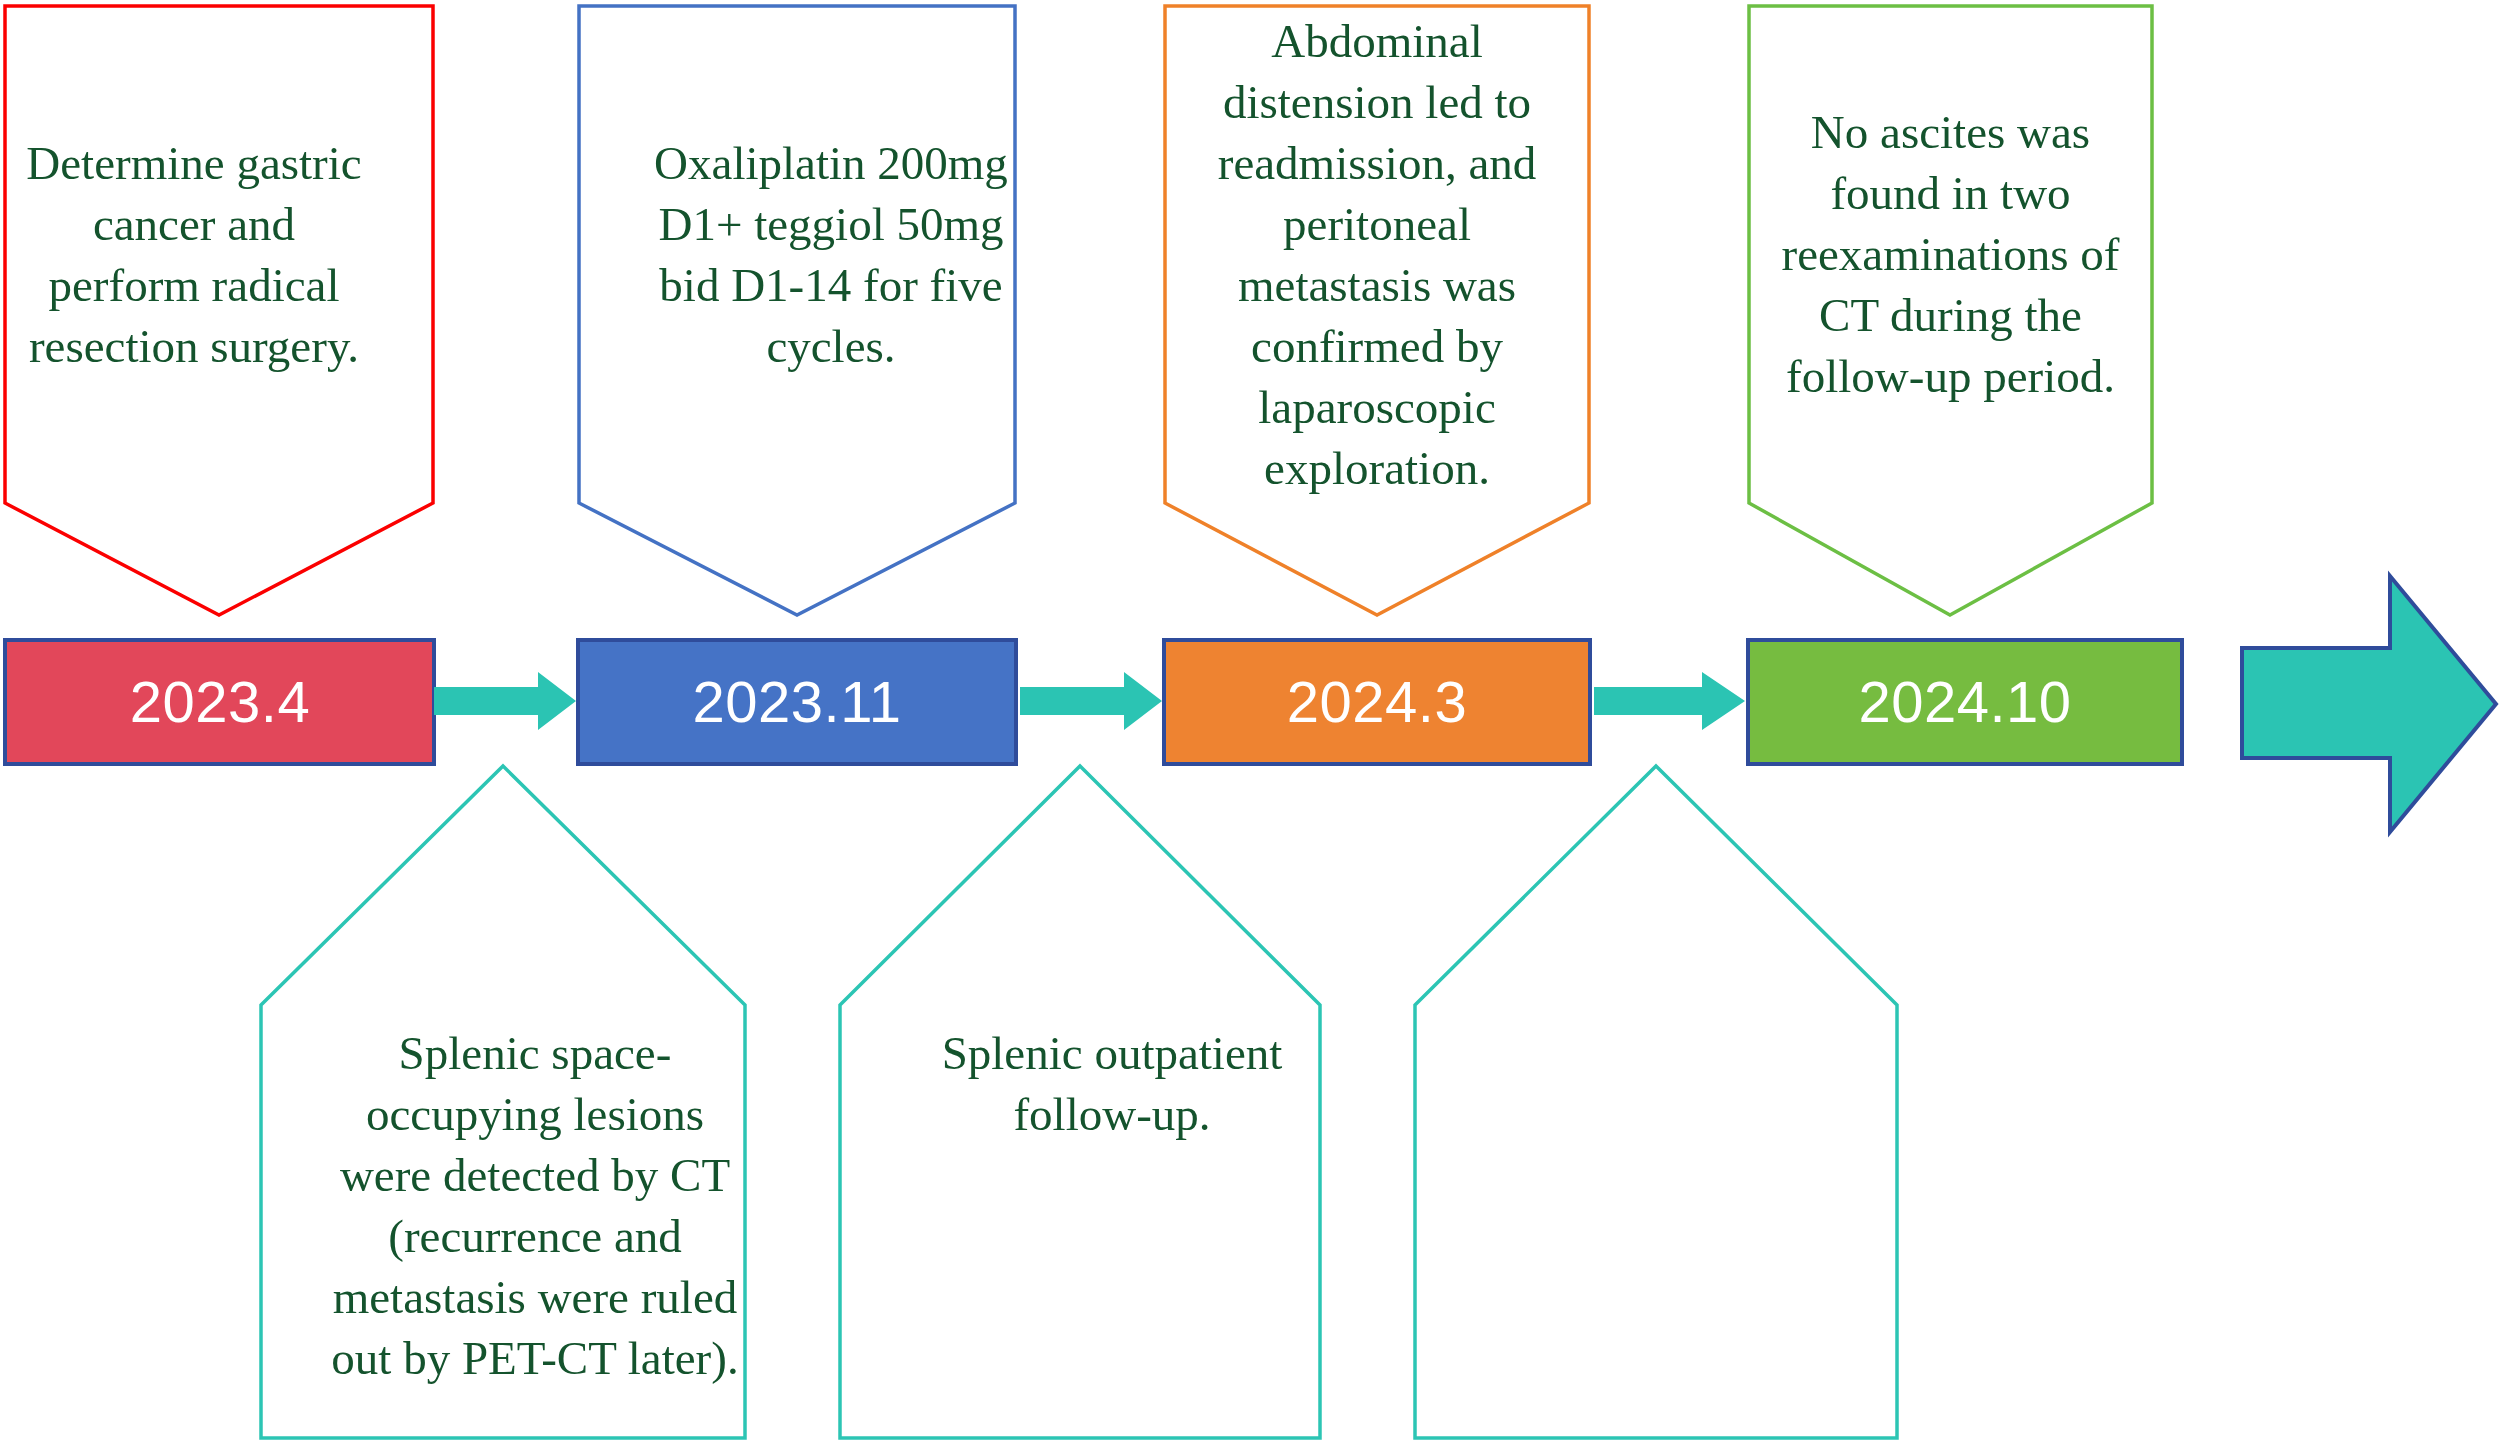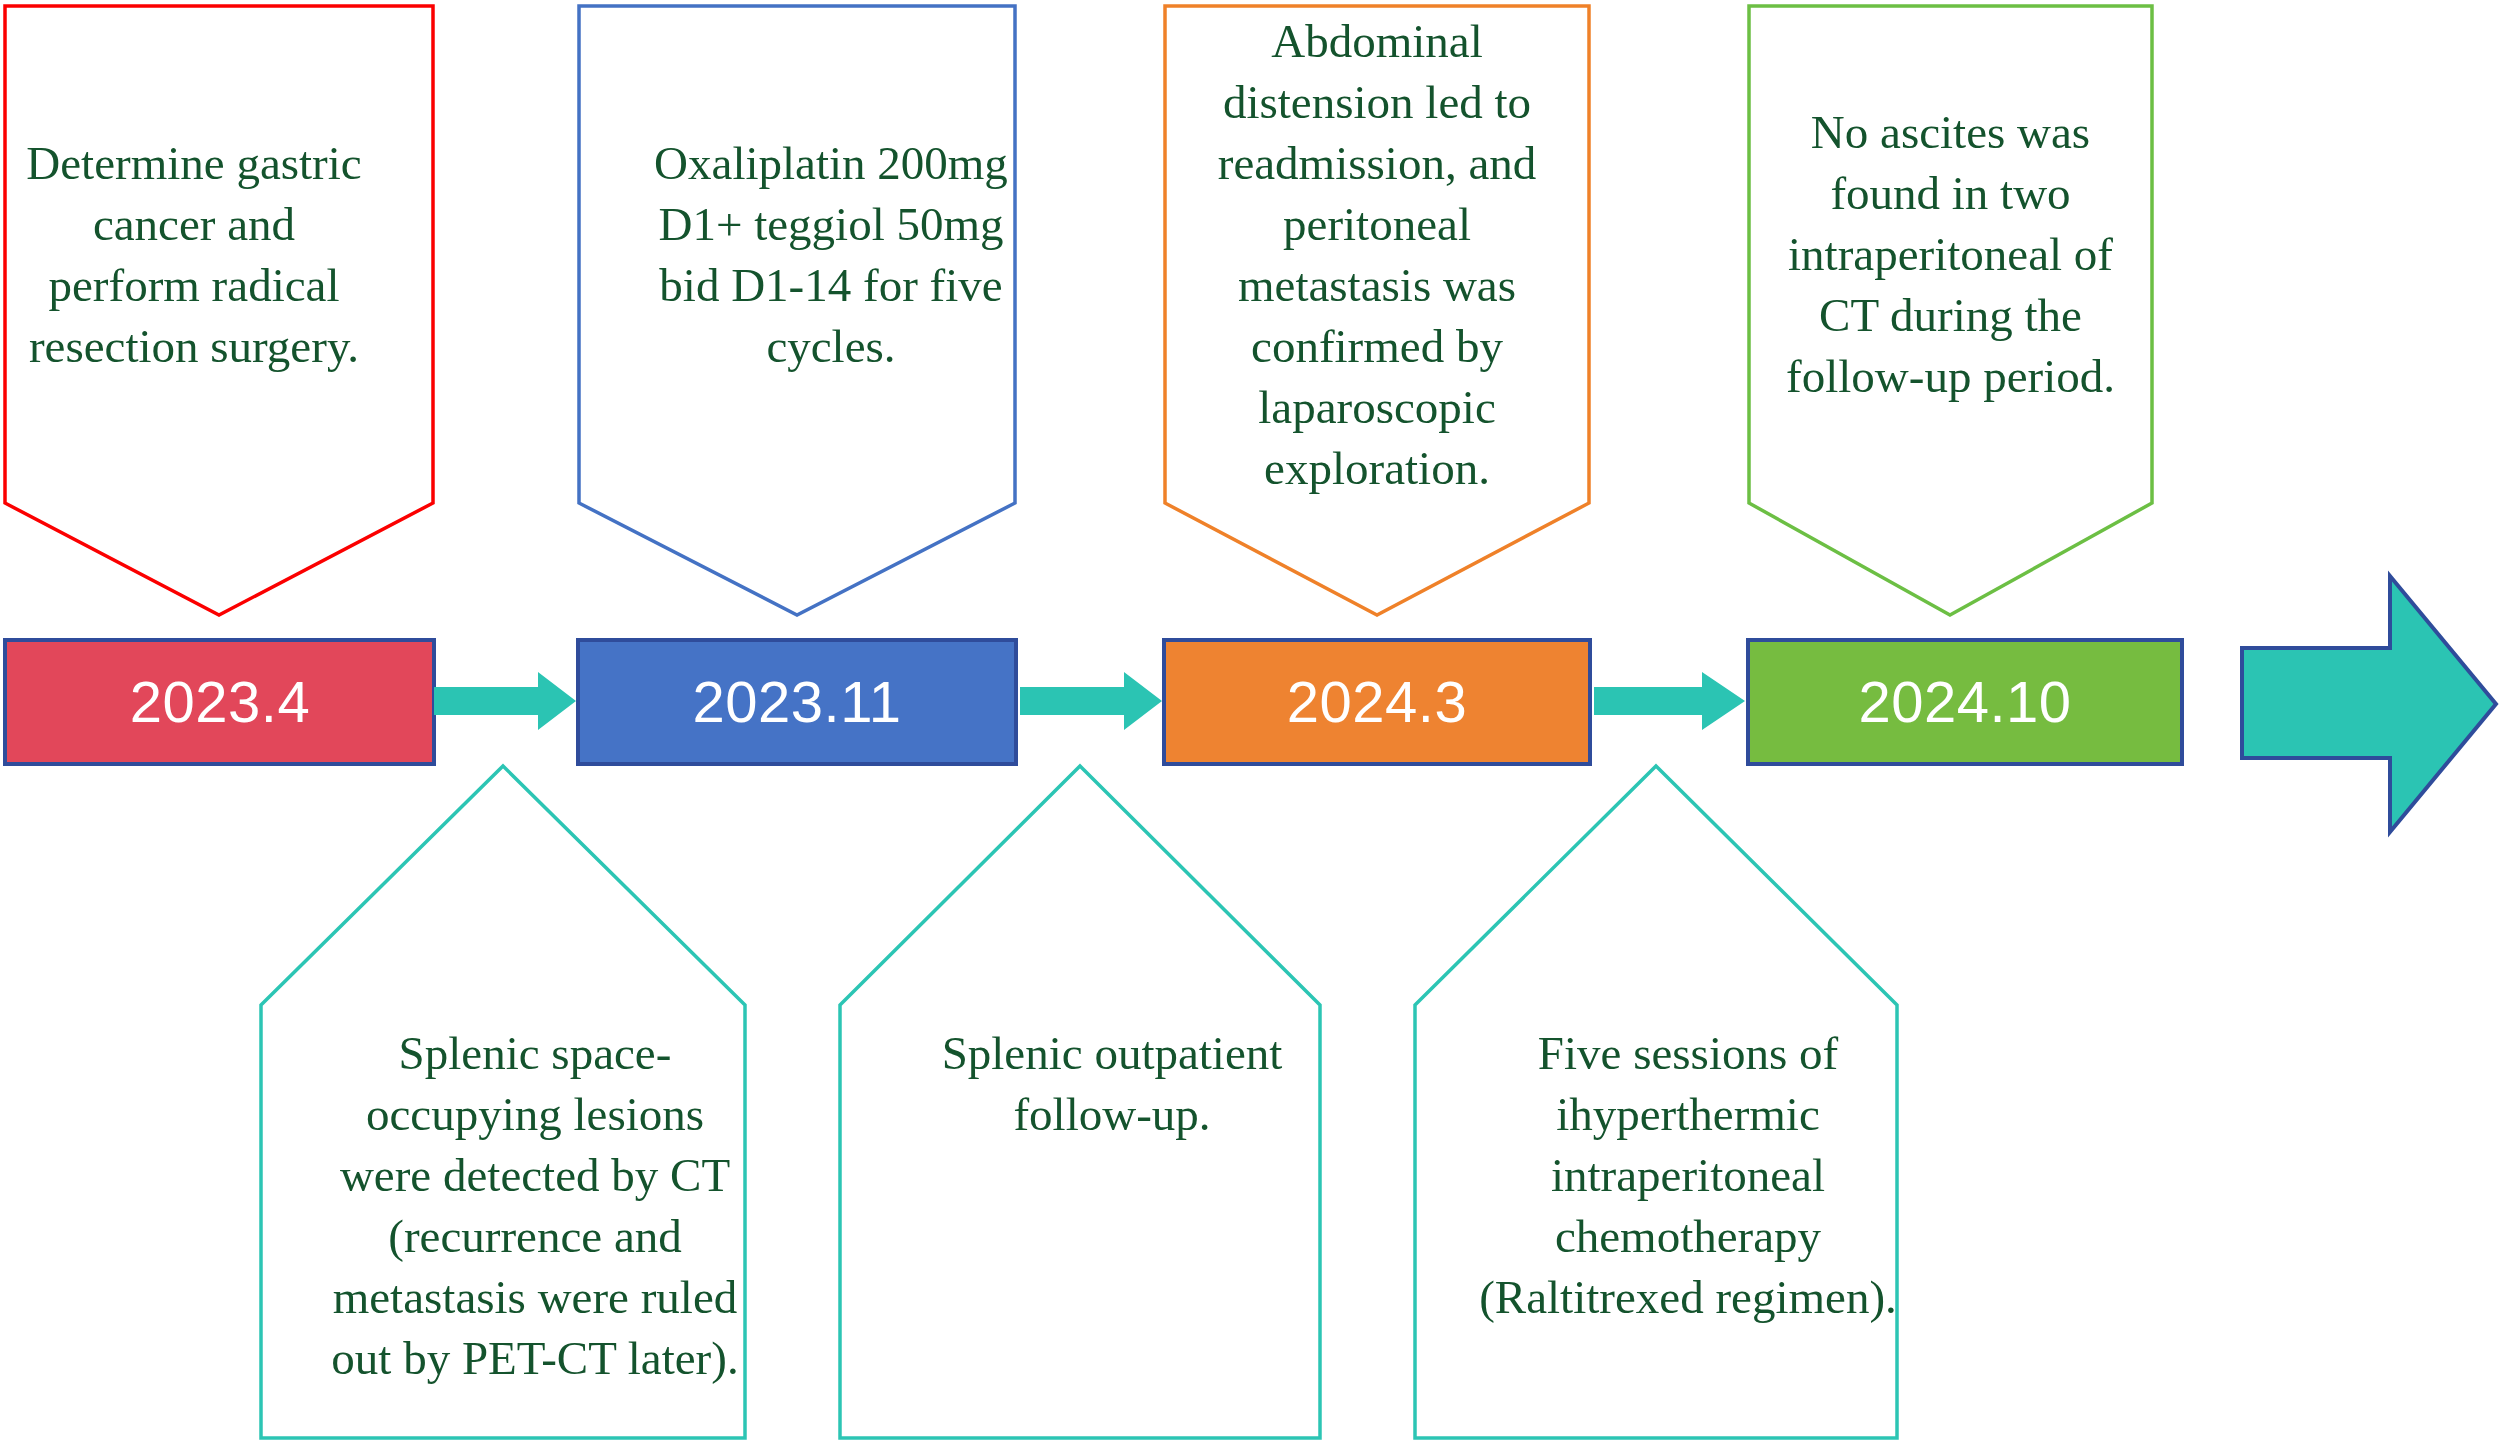--- a/index.html
+++ b/index.html
@@ -82,31 +82,26 @@
   <div class="note" style="left:1167px; top:8px; width:420px; height:493px;">Abdominal
 distension led to
 readmission, and
 peritoneal
 metastasis was
 confirmed by
 laparoscopic
 exploration.</div>
   <div class="note" style="left:1751px; top:8px; width:399px; height:493px;">No ascites was
 found in two
-intraperitoneal of
+reexaminations of
 CT during the
 follow-up period.</div>
 
   <div class="note bottom" style="left:263px; top:1005px; width:480px; height:430px;">Splenic space-
 occupying lesions
 were detected by CT
 (recurrence and
 metastasis were ruled
 out by PET-CT later).</div>
   <div class="note bottom" style="left:842px; top:1005px; width:476px; height:430px;">Splenic outpatient
 follow-up.</div>
-  <div class="note bottom" style="left:1417px; top:1005px; width:478px; height:430px;">Five sessions of
-ihyperthermic
-intraperitoneal
-chemotherapy
-(Raltitrexed regimen).</div>
 
 </div>
 
 </body></html>

